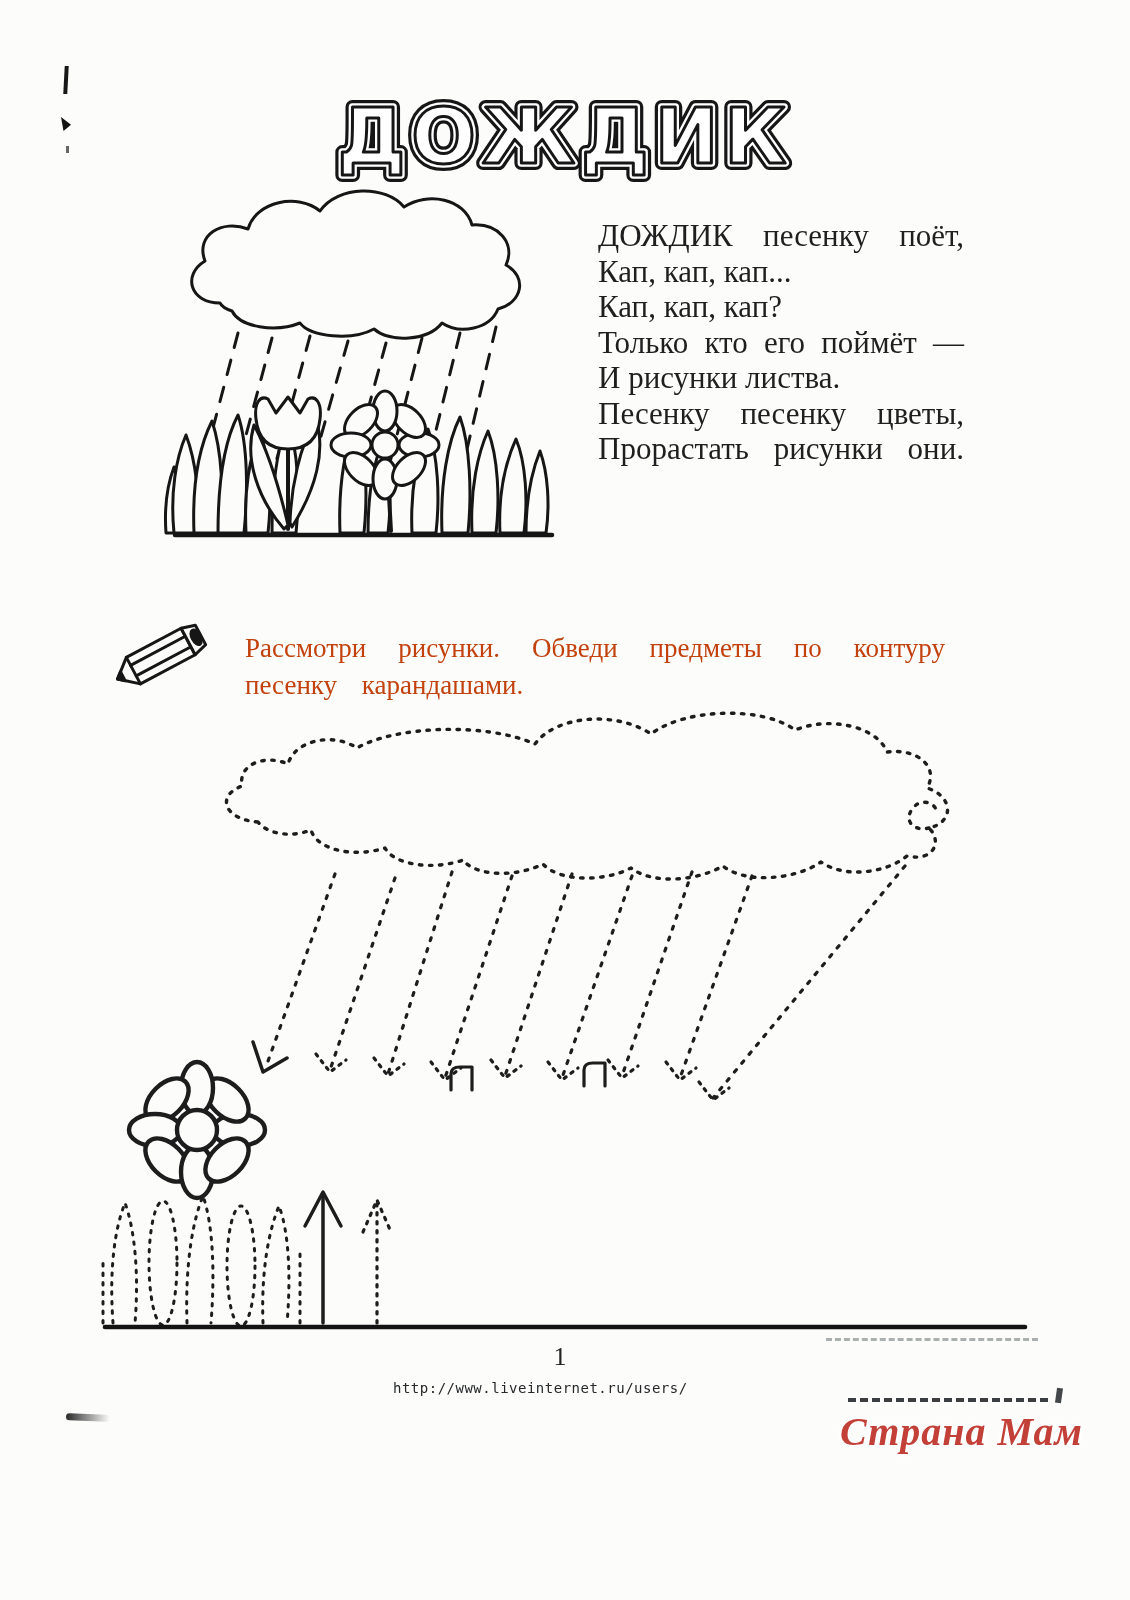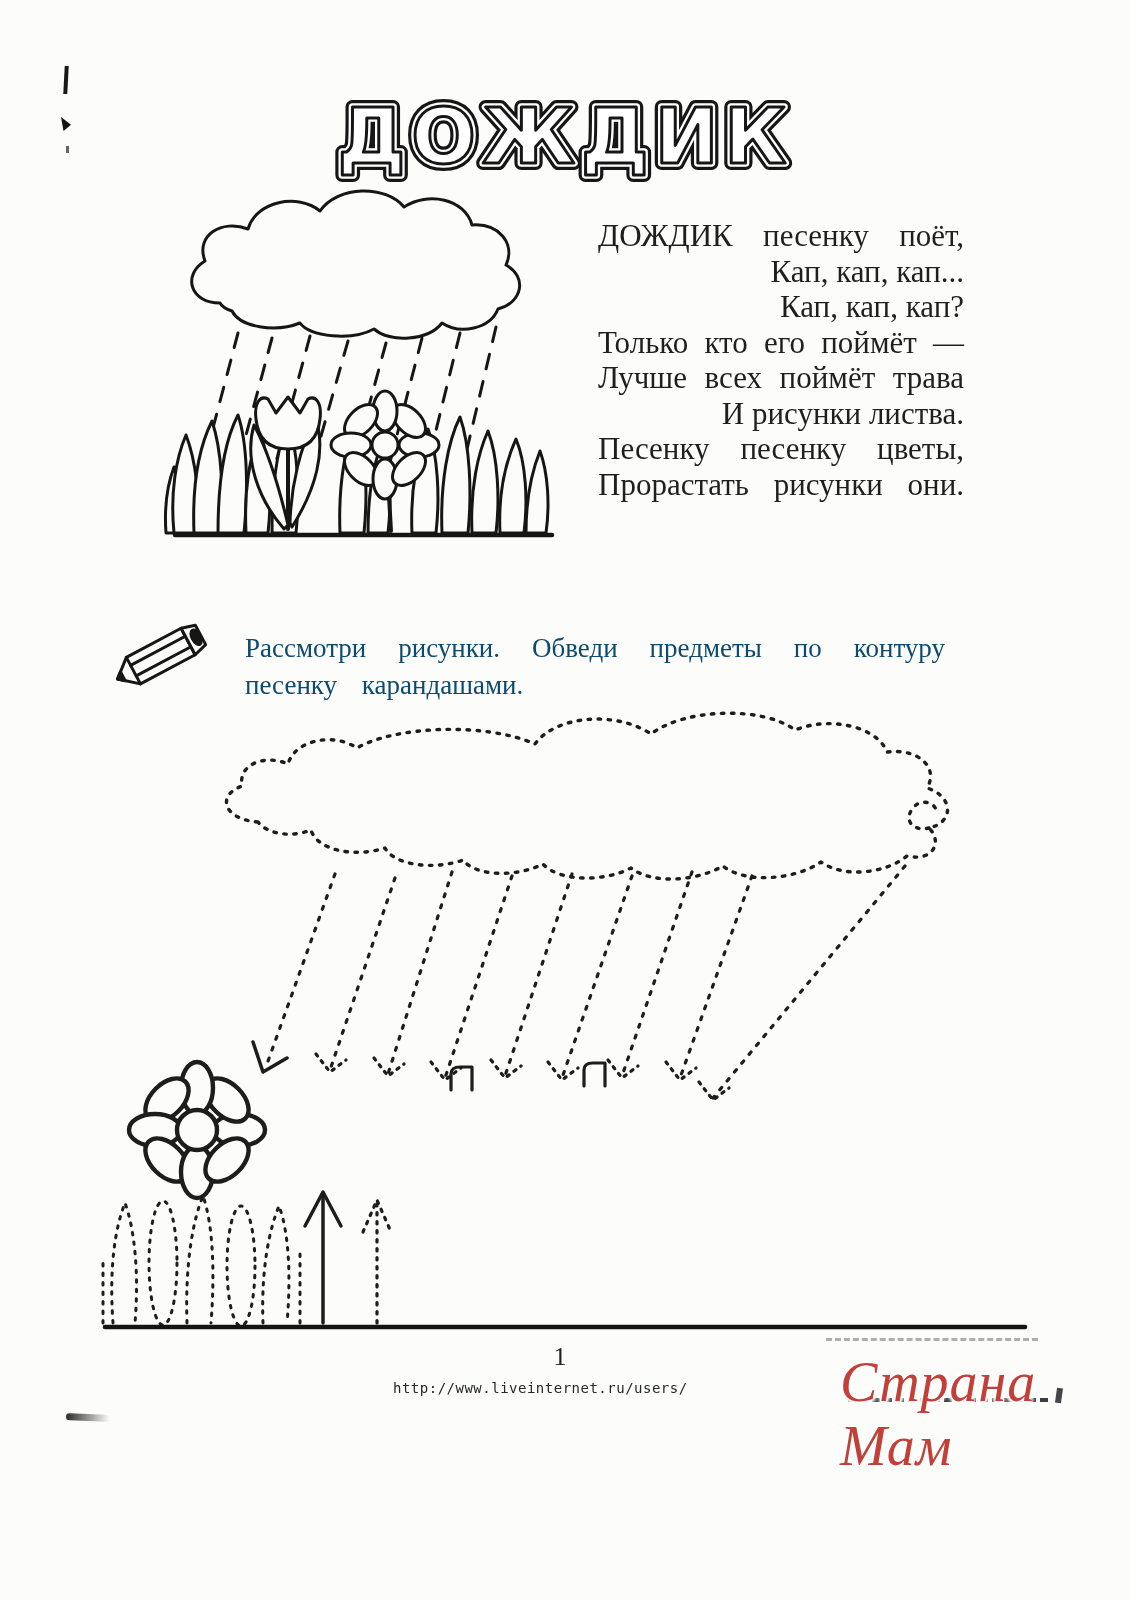--- a/index.html
+++ b/index.html
@@ -7,35 +7,35 @@
     width:1130px;height:1600px;position:relative;overflow:hidden;
     background:#fcfcfb;color:#1b1b1b;
     font-family:"Liberation Serif",serif;
   }
   .abs{position:absolute;}
   
   .title-wrap{left:230px;top:83px;width:670px;height:110px;}
   
   .poem{left:598px;top:218px;width:366px;font-size:31px;line-height:35.5px;
         color:#1f1f1f;}
-  .poem .line{white-space:nowrap;text-align:right;}
+  .poem .line{white-space:nowrap;}
   .poem .line.j{white-space:normal;text-align:justify;text-align-last:justify;}
   
-  .instruction{left:245px;top:630px;width:700px;font-size:27px;line-height:37px;color:#0c4a6e;}
+  .instruction{left:245px;top:630px;width:700px;font-size:27px;line-height:37px;color:#c2410c;}
   .instruction .l1{text-align:justify;text-align-last:justify;}
   .instruction .l2{word-spacing:18px;}
   
   .pageno{left:540px;top:1342px;width:40px;text-align:center;font-size:26px;color:#222;}
   .footer-url{left:393px;top:1380px;font-family:"DejaVu Sans Mono",monospace;
               font-size:14px;color:#26282a;letter-spacing:0.5px;}
   .redact-top{left:826px;top:1338px;width:212px;height:0;border-top:3px dashed #aab0b0;}
   .redact-low{left:848px;top:1398px;width:200px;height:0;border-top:4px dashed #3a3e40;}
   .redact-tail{left:1056px;top:1388px;width:6px;height:15px;background:#44474a;transform:rotate(8deg);}
-  .watermark{left:840px;top:1350px;font-family:"Liberation Serif",serif;
-             font-style:italic;font-weight:400;font-size:56px;letter-spacing:1px;
+  .watermark{left:840px;top:1408px;font-family:"Liberation Serif",serif;
+             font-style:italic;font-weight:700;font-size:40px;letter-spacing:1px;
              color:#c24038;
              text-shadow:0 0 2px #fff,0 0 4px #fff,2px 2px 3px #fff,-2px -2px 3px #fff,
                          2px -2px 3px #fff,-2px 2px 3px #fff,0 0 6px #fff;}
   
   .art1{left:64px;top:66px;width:4px;height:28px;background:#181818;transform:rotate(3deg);}
   .art2{left:61px;top:117px;width:10px;height:14px;background:#141414;
         clip-path:polygon(0 0,100% 55%,25% 100%);}
   .art3{left:66px;top:146px;width:3px;height:7px;background:#666;}
   .smudge{left:66px;top:1414px;width:44px;height:7px;border-radius:4px;
           background:linear-gradient(to right,#2b2b2b,#8a8a8a 45%,rgba(200,200,200,0));
@@ -119,21 +119,20 @@
     </g>
     <line x1="15" y1="352" x2="392" y2="352" stroke-width="4.5"></line>
   </svg>
 </div>
 
 <div class="abs poem">
   <div class="line j">ДОЖДИК песенку поёт,</div>
   <div class="line">Кап, кап, кап...</div>
   <div class="line">Кап, кап, кап?</div>
   <div class="line j">Только кто его поймёт —</div>
-  <div class="line j">Лучше всех поймёт трава</div>
   <div class="line">И рисунки листва.</div>
   <div class="line j">Песенку песенку цветы,</div>
   <div class="line j">Прорастать рисунки они.</div>
 </div>
 
 <div class="abs" style="left:108px;top:608px;">
   <svg width="120" height="90" viewBox="0 0 120 90" fill="#fcfcfb" stroke="#161616" stroke-width="3" stroke-linejoin="round" stroke-linecap="round">
     <g transform="rotate(-28 55 48)">
       <polygon points="22,32 84,32 84,62 22,62 4,47"></polygon>
       <line x1="22" y1="32" x2="22" y2="62"></line>

